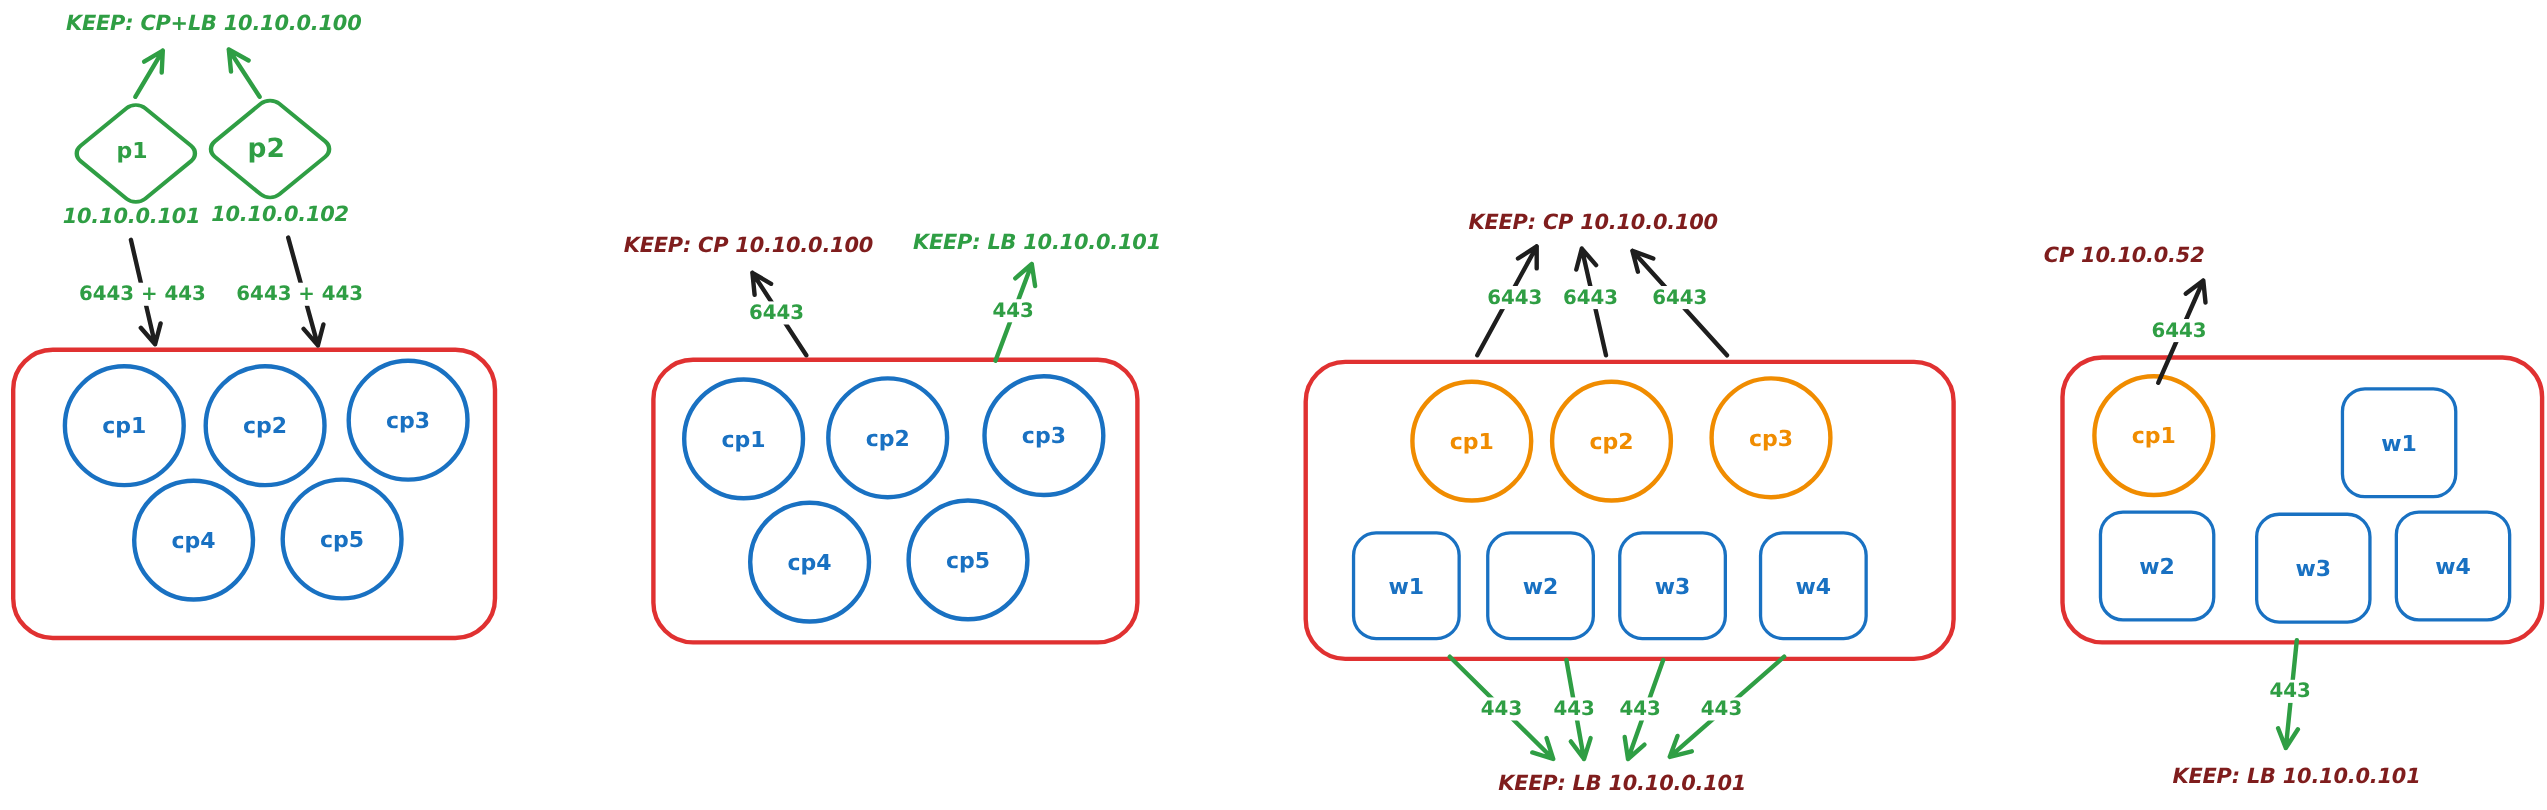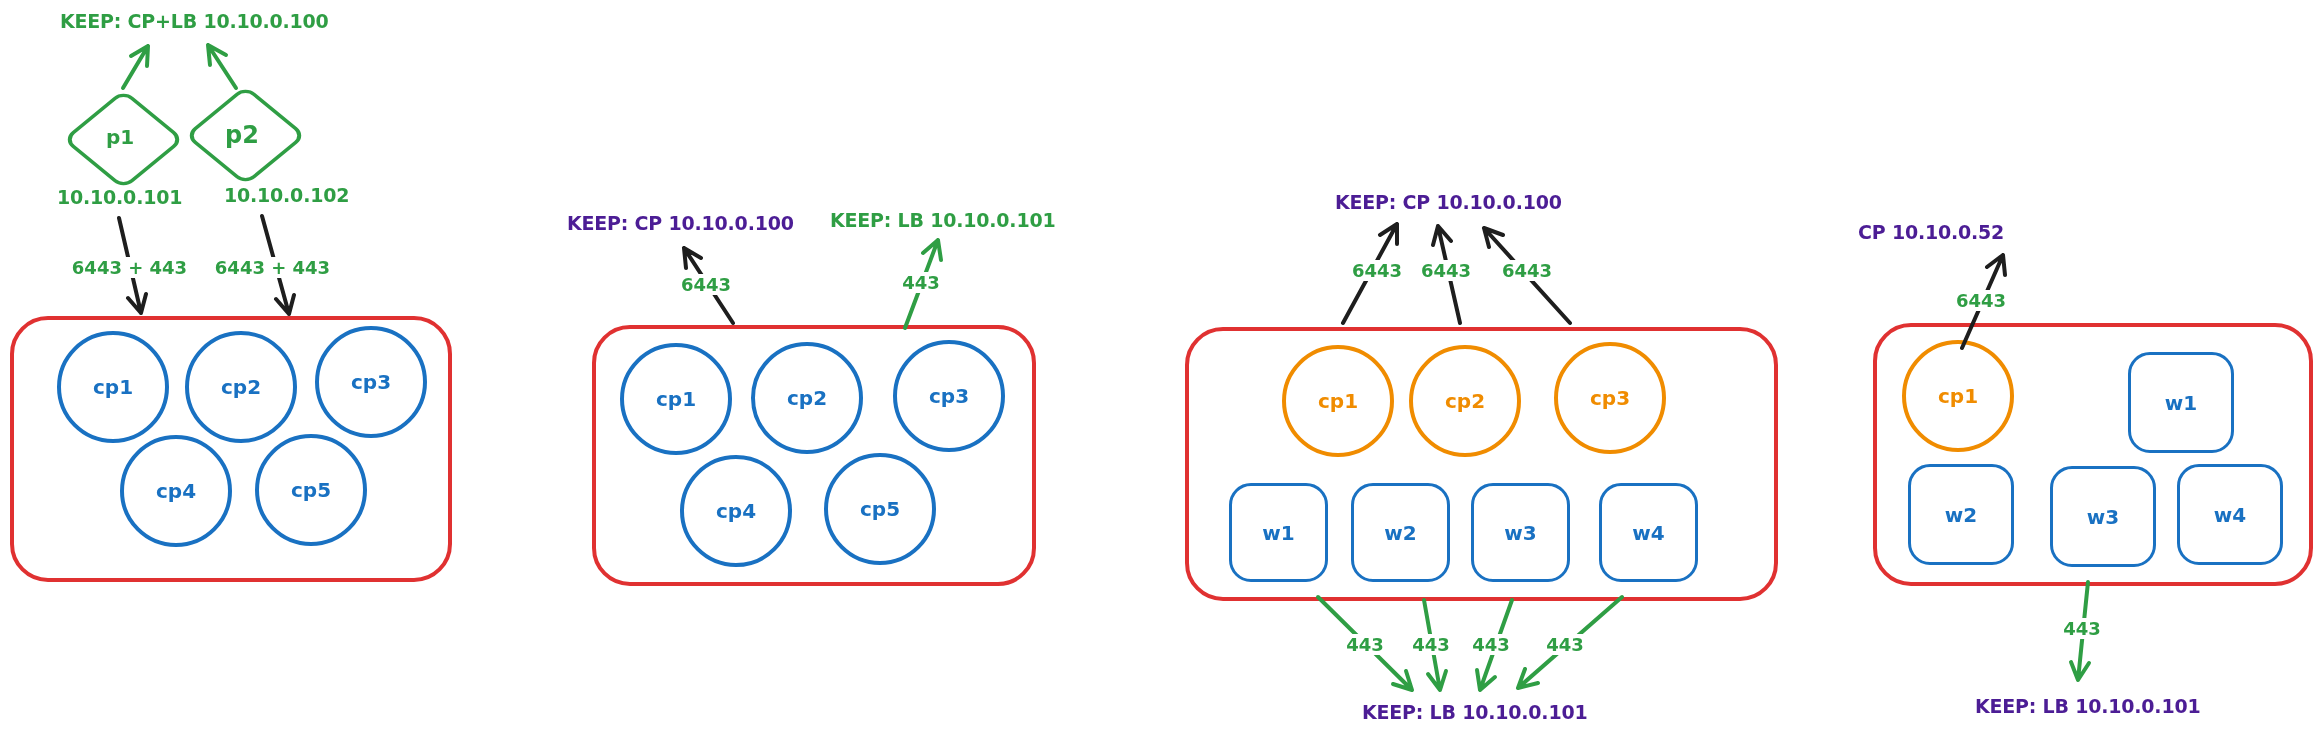--- a/index.html
+++ b/index.html
@@ -1,21 +1,21 @@
 <!DOCTYPE html>
 <html><head>
 <meta charset="utf-8">
 <style>
   html,body { margin:0; padding:0; background:#ffffff; }
   .canvas { position:relative; width:2315px; height:736px; background:#ffffff;
             font-family:"DejaVu Sans", sans-serif; overflow:hidden; }
   .txt { position:absolute; white-space:nowrap; font-weight:600; }
-  .title { font-size:19px; letter-spacing:-0.2px; }
+  .title { font-size:19px; letter-spacing:-0.2px;font-style:italic; }
   .green { color:#2f9e44; }
-  .black { color:#4c1d95; }
+  .black { color:#7f1d1d; }
   .ctr { text-align:right; }
   .cluster { position:absolute; border:4px solid #e03131; border-radius:38px; background:transparent; }
   .node { position:absolute; display:flex; align-items:center; justify-content:center;
           font-size:20px; font-weight:600; }
   .circle { width:104px; height:104px; border:4px solid #1971c2; border-radius:50%; color:#1971c2; }
   .circle.orange { border-color:#f08c00; color:#f08c00; }
   .square { border:3.5px solid #1971c2; border-radius:22px; color:#1971c2; }
   .diamond { position:absolute; width:79px; height:79px; border:4px solid #2f9e44;
              border-radius:14px; transform:scaleY(0.82) rotate(45deg); }
   .port { position:absolute; background:#ffffff; color:#2f9e44; font-size:18px; font-weight:600;
@@ -51,21 +51,21 @@
   </svg>
 
   <div class="txt title green" style="left:60px; top:10px;">KEEP: CP+LB 10.10.0.100</div>
 
   <div class="diamond" style="left:80px; top:96px;"></div>
   <div class="freelabel green" style="left:90px; top:125px; width:60px; font-size:20px;">p1</div>
   <div class="diamond" style="left:202px; top:92px;"></div>
   <div class="freelabel green" style="left:212px; top:121px; width:60px; font-size:24px;">p2</div>
 
   <div class="txt title green ctr" style="left:57px; top:186px; width:120px;">10.10.0.101</div>
-  <div class="txt title green ctr" style="left:192px; top:184px; width:120px;margin-left:32px;">10.10.0.102</div>
+  <div class="txt title green ctr" style="left:192px; top:184px; width:120px;">10.10.0.102</div>
 
   <div class="port" style="left:69px; top:257px; width:121px;">6443 + 443</div>
   <div class="port" style="left:212px; top:257px; width:121px;">6443 + 443</div>
 
   <div class="cluster" style="left:10px; top:316px; width:434px; height:258px;"></div>
   <div class="node circle" style="left:57px; top:331px;">
     <span>cp1</span>
     </div>
   <div class="node circle" style="left:185px; top:331px;">
     <span>cp2</span>

